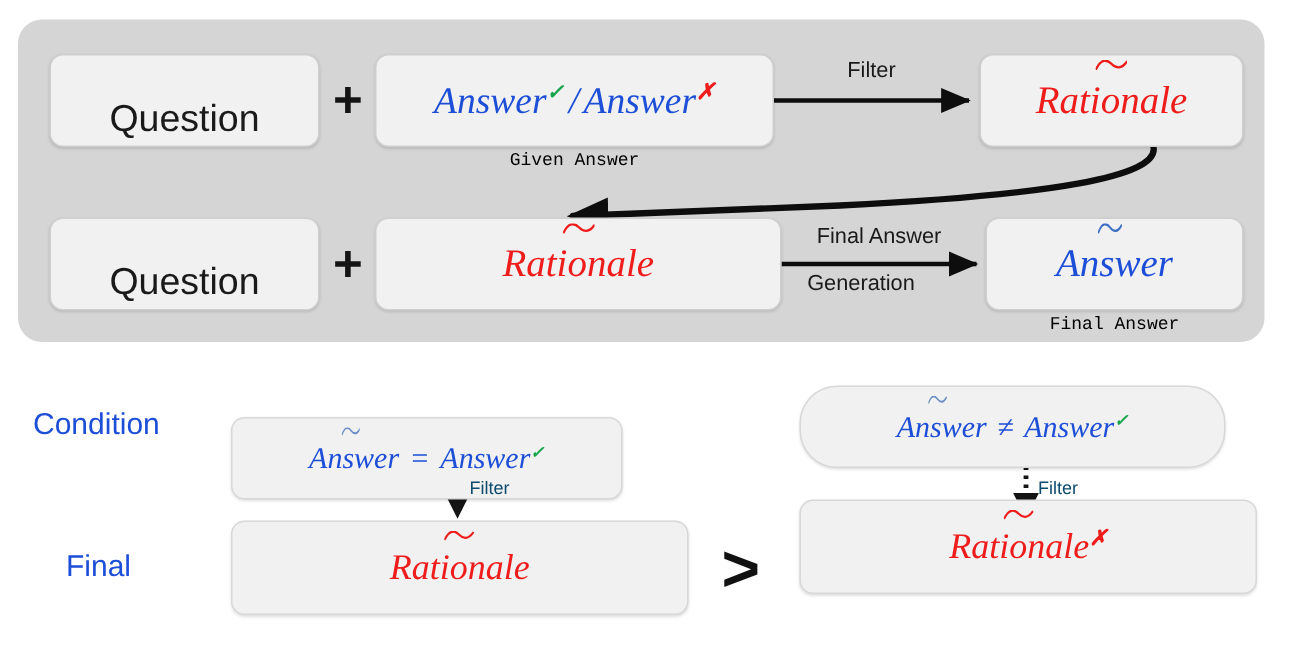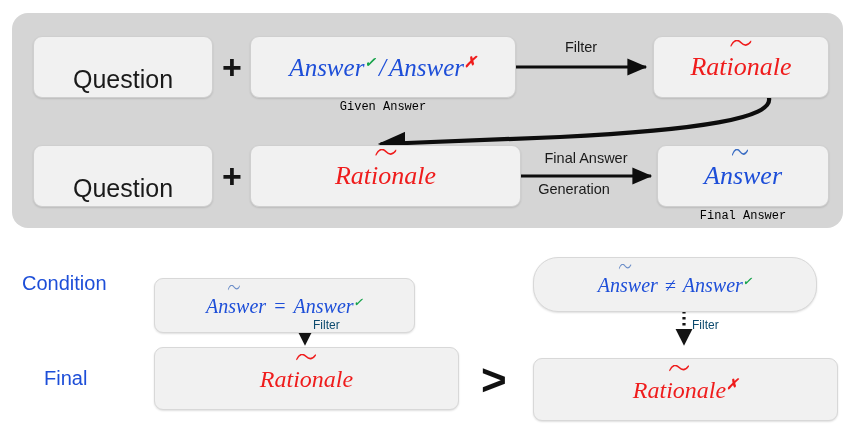--- a/index.html
+++ b/index.html
@@ -305,21 +305,21 @@
         <svg class="tilde" viewBox="0 0 40 12" preserveAspectRatio="none">
           <path d="M1,9 C7,-1 14,-1 20,4 C26,9 33,9 39,2" stroke="#ef1c1c" stroke-width="2.6" fill="none" stroke-linecap="round"></path>
         </svg>
         <span>Rationale</span>
       </span><span class="sup-mark sup-cross"></span>
     </span>
   </div>
 
   <div class="gt-sign" style="left:481px; top:358px;">&gt;</div>
 
-  <div class="box box-plain" style="left:533px; top:358px; width:305px; height:63px;">
+  <div class="box box-plain" style="left:533px; top:333px; width:305px; height:63px;">
     <span class="math red" style="font-size:24px;">
       <span class="tilde-wrap">
         <svg class="tilde" viewBox="0 0 40 12" preserveAspectRatio="none">
           <path d="M1,9 C7,-1 14,-1 20,4 C26,9 33,9 39,2" stroke="#ef1c1c" stroke-width="2.6" fill="none" stroke-linecap="round"></path>
         </svg>
         <span>Rationale</span>
       </span><span class="sup-mark sup-cross">✗</span>
     </span>
   </div>
 

